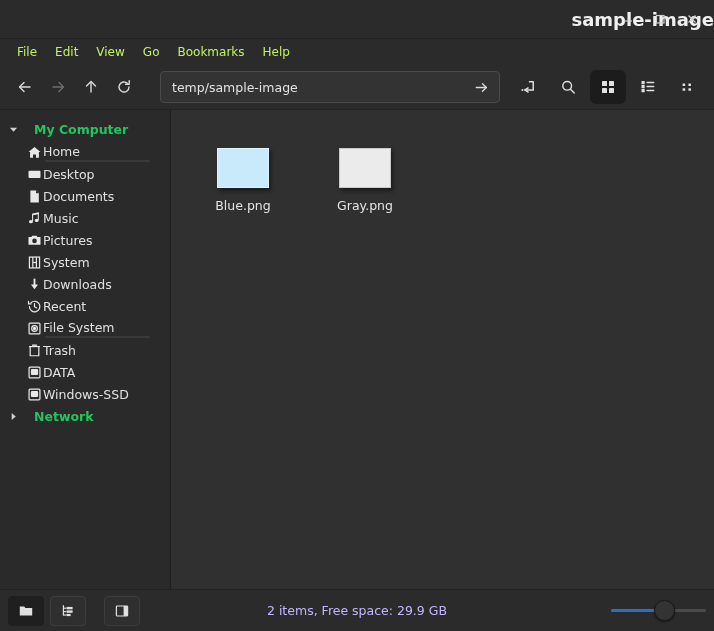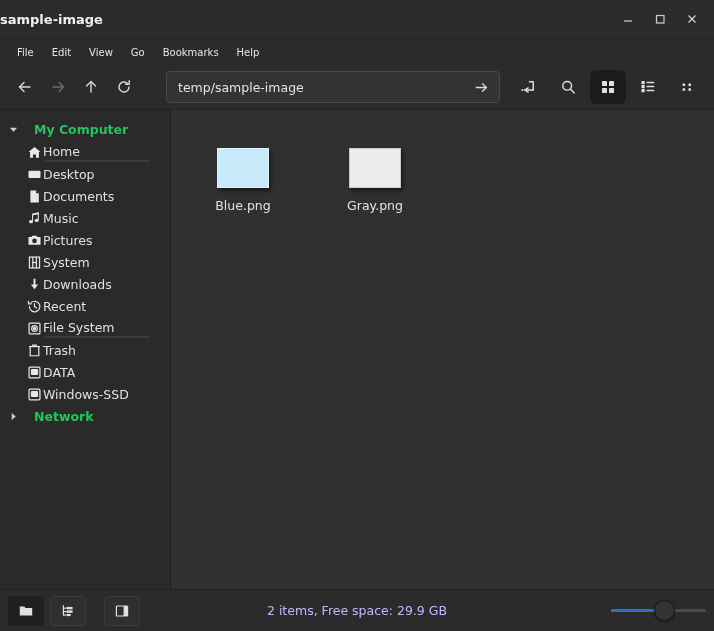--- a/index.html
+++ b/index.html
@@ -12,53 +12,53 @@
   }
   .win{width:714px;height:631px;display:flex;flex-direction:column;}
 
   
   .titlebar{
     height:38px;flex:0 0 38px;background:#2b2b2b;
     display:flex;align-items:center;position:relative;
     border-bottom:1px solid #232323;
   }
   .title-text{
-    position:absolute;left:0;right:0;text-align:left;
-    font-size:13px;font-weight:bold;color:#f0f0f0;
+    position:absolute;left:0;right:0;text-align:right;
+    font-size:18px;font-weight:bold;color:#f0f0f0;
     pointer-events:none;
   }
   .wbtns{margin-left:auto;display:flex;align-items:center;z-index:2;padding-right:6px;}
   .wbtn{
     width:32px;height:30px;display:flex;align-items:center;justify-content:center;
     color:#cfcfcf;border-radius:3px;
   }
   .wbtn svg{display:block;}
 
   
   .menubar{
     height:26px;flex:0 0 26px;background:#2b2b2b;
     display:flex;align-items:center;padding:0 8px;
   }
   .menu-item{
-    padding:3px 9px;font-size:10px;color:#e5e5e5;border-radius:3px;
+    padding:3px 9px;font-size:12px;color:#bef264;border-radius:3px;
   }
 
   
   .toolbar{
     height:44px;flex:0 0 44px;background:#2b2b2b;
     display:flex;align-items:center;padding:0 8px;gap:0;
     border-bottom:1px solid #232323;
   }
   .navbtn{
     width:33px;height:32px;display:flex;align-items:center;justify-content:center;
     color:#dadada;border-radius:4px;
   }
   .navbtn.disabled{color:#6d6d6d;}
   .addr{
-    flex:1 1 auto;height:30px;margin:0 6px 0 26px;
+    flex:1 1 auto;height:30px;margin:0 6px 0 20px;
     background:#333333;border:1px solid #4a4a4a;border-radius:4px;
     display:flex;align-items:center;padding:0 8px 0 11px;
   }
   .addr-text{flex:1 1 auto;font-size:12.5px;color:#e2e2e2;white-space:nowrap;overflow:hidden;}
   .addr-go{width:20px;display:flex;align-items:center;justify-content:center;color:#dcdcdc;}
   .tbtn{
     width:36px;height:34px;margin-left:4px;border-radius:6px;
     display:flex;align-items:center;justify-content:center;color:#e0e0e0;
   }
   .tbtn.active{background:#1c1c1c;}
@@ -87,21 +87,21 @@
     position:absolute;left:45px;bottom:1px;height:2px;width:105px;
     background:#3a3a3a;border-radius:1px;overflow:hidden;
   }
   .meterfill{height:100%;background:#2b6fc4;border-radius:1px;}
 
   
   .content{
     flex:1 1 auto;background:#303030;position:relative;
     padding:18px 0 0 12px;min-width:0;
   }
-  .iconrow{display:flex;gap:12px;}
+  .iconrow{display:flex;gap:2px;}
   .fileitem{
     width:120px;padding:8px 0 6px 0;
     display:flex;flex-direction:column;align-items:center;gap:10px;
   }
   .thumb-wrap{
     width:62px;height:52px;display:flex;align-items:flex-end;justify-content:center;
   }
   .thumb{
     width:50px;height:38px;
     box-shadow:2px 3px 4px rgba(0,0,0,0.45);

